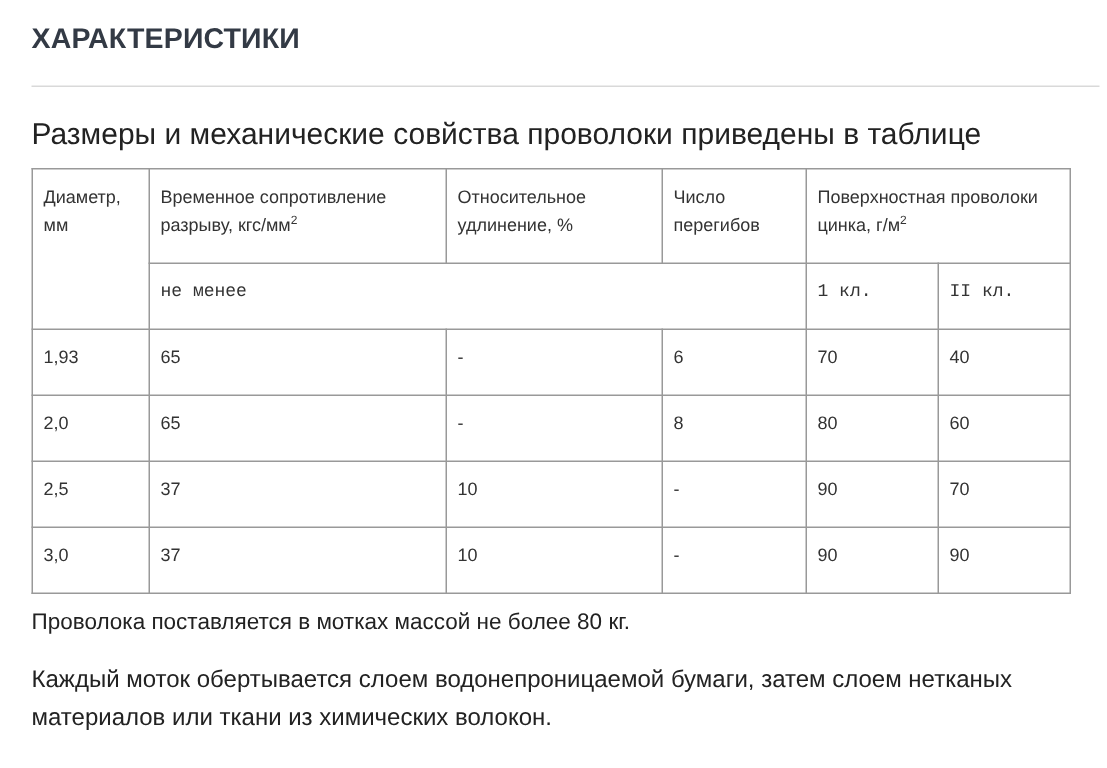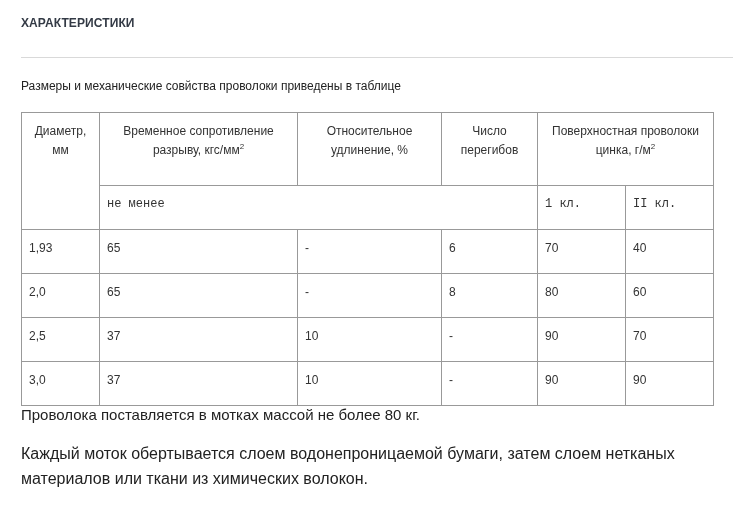--- a/index.html
+++ b/index.html
@@ -4,47 +4,47 @@
   <style>
     html, body { margin: 0; padding: 0; background: #ffffff; }
     body {
       width: 738px; height: 512px; overflow: hidden;
       font-family: "Liberation Sans", "DejaVu Sans", sans-serif;
       color: #222222;
       position: relative;
     }
     .section-title {
       position: absolute; left: 21px; top: 16px;
-      font-size: 12px; font-weight: bold; color: #333a45;
+      font-size: 19px; font-weight: bold; color: #333a45;
       letter-spacing: 0.1px;
     }
     .divider {
       position: absolute; left: 21px; top: 57px; width: 712px; height: 1px;
       background: #d9d9d9;
     }
     .intro {
       position: absolute; left: 21px; top: 79px;
-      font-size: 12px; color: #222;
+      font-size: 20px; color: #222;
     }
     table.spec {
       position: absolute; left: 21px; top: 112px;
       border-collapse: collapse;
       font-size: 12px; color: #333;
     }
     table.spec td {
       border: 1px solid #999999;
       vertical-align: top;
       padding: 9px 7px 0 7px;
       line-height: 19px;
       box-sizing: border-box;
     }
     sup { font-size: 8px; line-height: 0; vertical-align: 5px; }
     .c1 { width: 78px; } .c2 { width: 198px; } .c3 { width: 144px; }
     .c4 { width: 96px; } .c5 { width: 88px; margin-left: 12px; } .c6 { width: 88px; }
-    .rh1 { height: 73px; text-align: center; } .rh2 { height: 44px; font-family: Liberation Mono, monospace; } .rd { height: 44px; }
+    .rh1 { height: 63px; } .rh2 { height: 44px; font-family: Liberation Mono, monospace; } .rd { height: 44px; }
     .p1 { position: absolute; left: 21px; top: 406px; font-size: 15px; color: #222; }
     .p2 { position: absolute; left: 21px; top: 441px; font-size: 16px; color: #222; line-height: 25px; width: 700px; }
   </style>
 </head>
 <body>
 
 <div class="section-title">ХАРАКТЕРИСТИКИ</div>
 <div class="divider"></div>
 <div class="intro">Размеры и механические совйства проволоки приведены в таблице</div>
 

